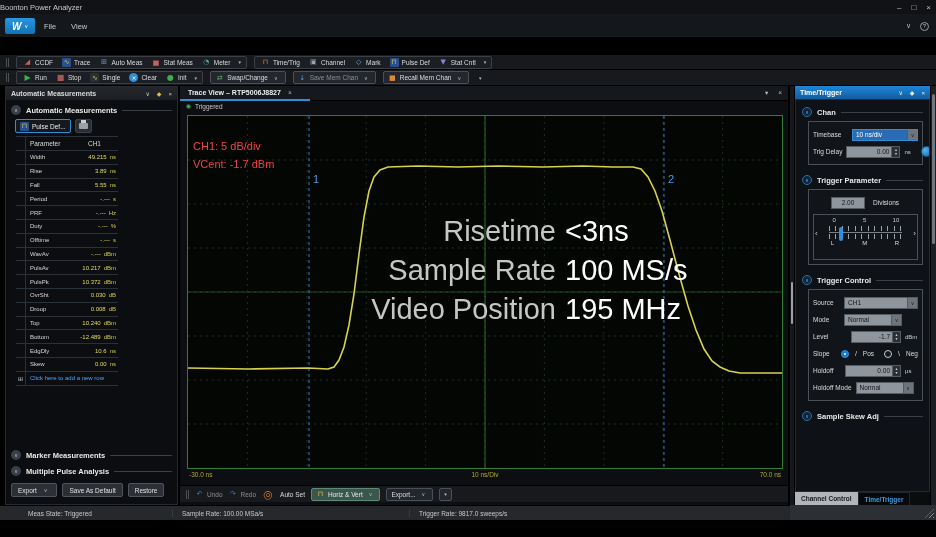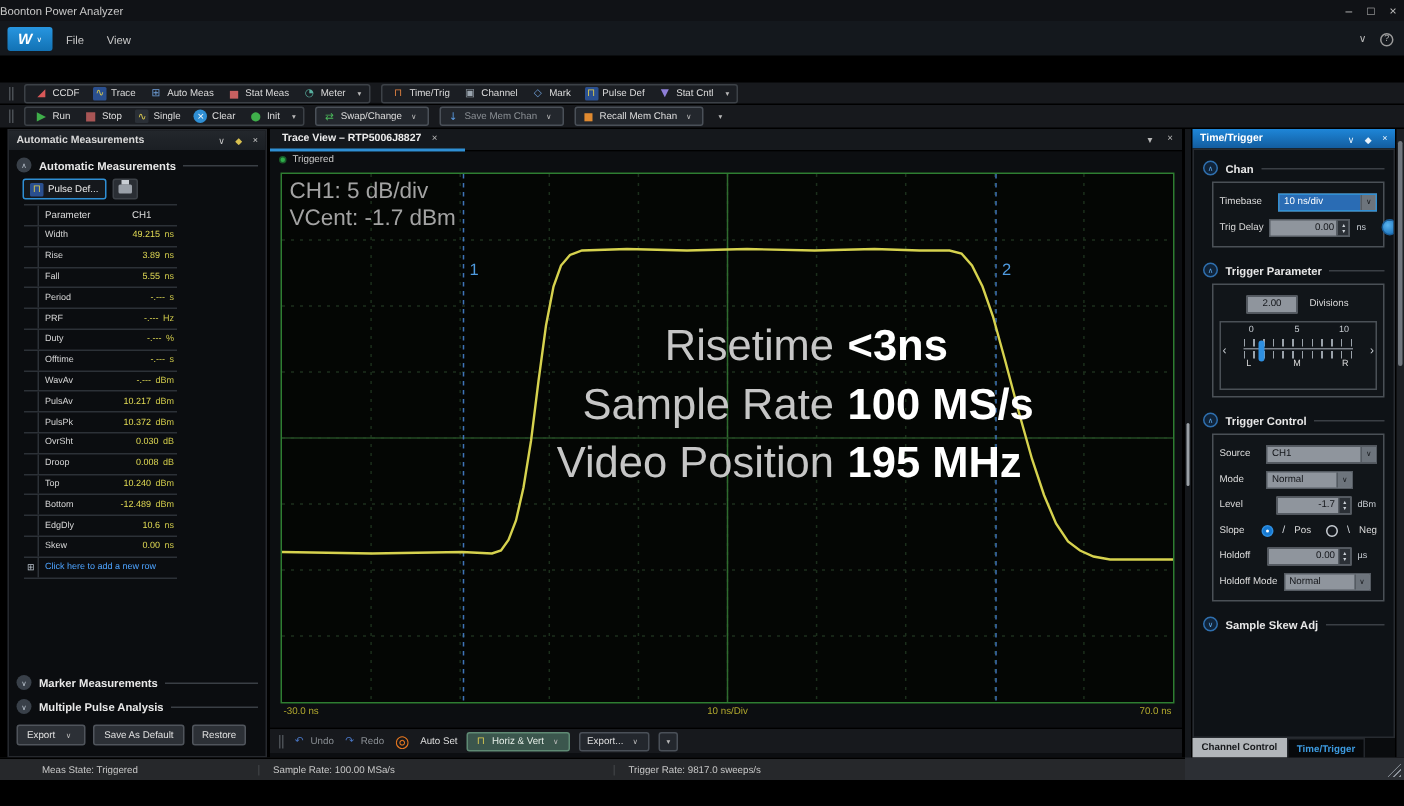--- a/index.html
+++ b/index.html
@@ -74,24 +74,24 @@
   .tv-tab{position:absolute;left:0;top:0;height:13px;display:flex;align-items:center;gap:7px;padding:0 8px}
   .tv-tab .lbl{font-size:7px;font-weight:bold;color:#ececec;white-space:nowrap}
   .tv-tab .x{font-size:6.5px;color:#b9b9b9}
   .tv-underline{position:absolute;left:0;top:13px;width:130px;height:2px;background:#2f8fd4}
   .tv-right{position:absolute;right:6px;top:0;height:13px;display:flex;gap:10px;align-items:center;font-size:6.5px;color:#b9b9b9}
   .trig-row{position:absolute;left:6px;top:17px;display:flex;align-items:center;gap:4px}
   .trig-dot{width:5px;height:5px;border-radius:50%;background:#2fae4a;border:1px solid #1a5c2a}
   .trig-lbl{font-size:6.5px;color:#c9c9c9}
   .plot{position:absolute;left:7px;top:29px;width:596px;height:354px;border:1px solid #2e7d32;background:#040604}
   .plot svg{position:absolute;inset:0;width:100%;height:100%}
-  .ch-info{position:absolute;left:5px;top:3px;font-size:15px;line-height:18px;color:#a3a3a3;white-space:pre}
+  .ch-info{position:absolute;left:5px;top:21px;font-size:11px;line-height:18px;color:#ef4444;white-space:pre}
   .overlay{position:absolute;left:0;top:96px;width:100%;display:grid;grid-template-columns:368px 1fr;column-gap:9px;row-gap:0}
   .ov-l{font-size:29px;line-height:39px;color:#c6c6c6;text-align:right;white-space:nowrap}
-  .ov-v{font-size:29px;line-height:39px;color:#fff;font-weight:bold;white-space:nowrap}
+  .ov-v{font-size:29px;line-height:39px;color:#fff;font-weight:normal;white-space:nowrap}
   .axis-row{position:absolute;left:7px;top:385px;width:596px;height:12px;font-size:6.5px;color:#b2a92e}
   .axis-row .a1{position:absolute;left:2px}
   .axis-row .a2{position:absolute;left:50%;transform:translateX(-50%)}
   .axis-row .a3{position:absolute;right:2px}
   .tv-toolbar{position:absolute;left:0;top:399px;right:0;height:17px;background:#17191d;border-top:1px solid #000;display:flex;align-items:center;gap:6px;padding-left:6px}
   .tvt-btn{display:flex;align-items:center;gap:3px;font-size:6.5px;color:#dcdcdc;white-space:nowrap}
   .tvt-sel{display:flex;align-items:center;gap:3px;height:13px;padding:0 4px;background:#3b564d;border:1px solid #5f8a74;border-radius:2px;font-size:6.5px;color:#e4ece6}
   .tvt-drop{display:flex;align-items:center;gap:3px;height:13px;padding:0 4px;border:1px solid #4a5058;border-radius:2px;background:#23272d;font-size:6.5px}
   
   .right-panel{position:absolute;left:790px;top:86px;width:146px;height:434px}

